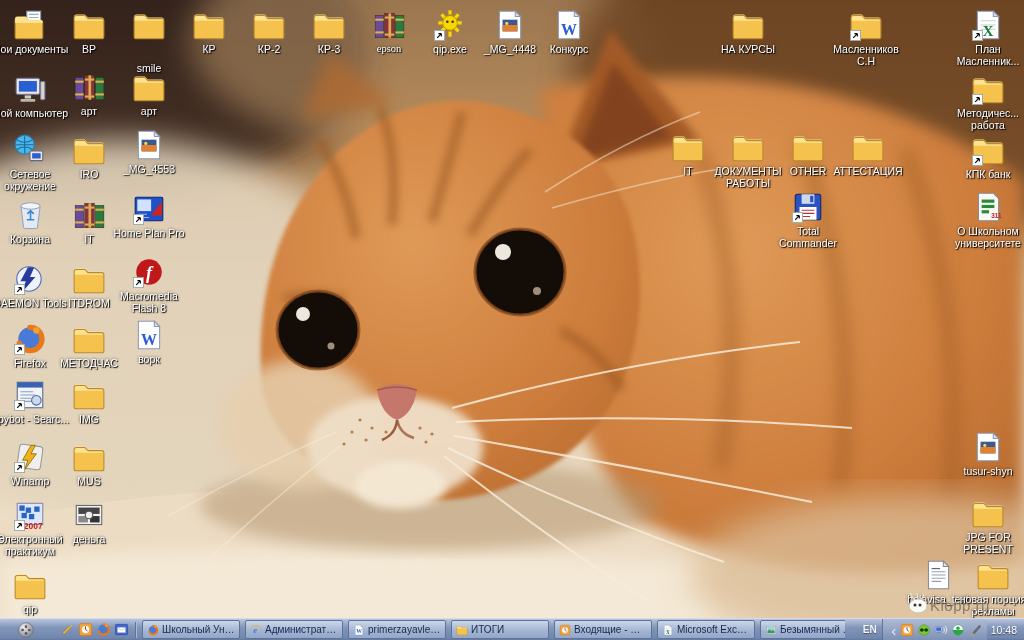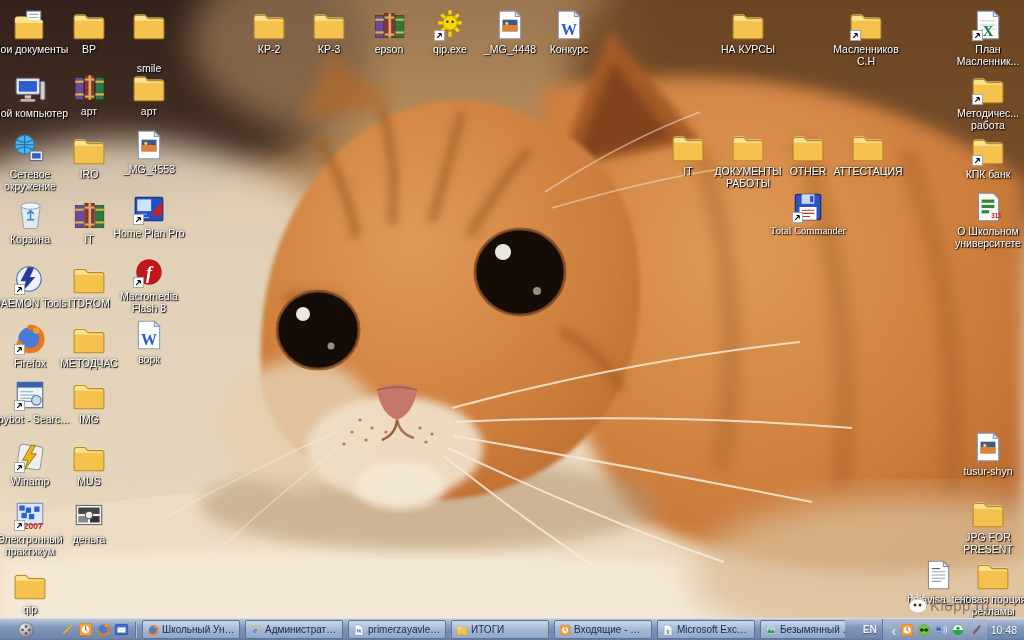--- a/index.html
+++ b/index.html
@@ -445,41 +445,51 @@
       <div class="icon" style="left: 149px; top: 318px;">
         <div class="img">
           <svg width="34" height="34" viewBox="0 0 32 32">
             <path d="M6 3h15l5 5v21H6z" fill="#fff" stroke="#8a9ab8"></path>
             <path d="M21 3v5h5z" fill="#d8e0ec" stroke="#8a9ab8"></path>
             <text x="16" y="25" font-size="15" font-weight="bold" text-anchor="middle" fill="#2a5ad4" font-family="Liberation Serif,serif">W</text>
           </svg>
         </div>
         <div class="lbl">ворк</div>
       </div>
+      <div class="icon" style="left: 209px; top: 8px;">
+        <div class="img">
+          <svg width="34" height="34" viewBox="0 0 32 32">
+            <path d="M2 9c0-1 .8-2 2-2h8l3 3h13c1 0 2 1 2 2v15c0 1-1 2-2 2H4c-1 0-2-1-2-2z" fill="#f5c24d"></path>
+            <path d="M2 12h28v-1c0-1-1-2-2-2H15l-3-3H4c-1.2 0-2 1-2 2z" fill="#fde28f"></path>
+            <path d="M2 9c0-1 .8-2 2-2h8l3 3h13c1 0 2 1 2 2v15c0 1-1 2-2 2H4c-1 0-2-1-2-2z" fill="none" stroke="#b98a2c"></path>
+          </svg>
+        </div>
+        <div class="lbl">КР</div>
+      </div>
       <div class="icon" style="left: 269px; top: 8px;">
         <div class="img">
           <svg width="34" height="34" viewBox="0 0 32 32">
             <path d="M2 9c0-1 .8-2 2-2h8l3 3h13c1 0 2 1 2 2v15c0 1-1 2-2 2H4c-1 0-2-1-2-2z" fill="#f5c24d"></path>
             <path d="M2 12h28v-1c0-1-1-2-2-2H15l-3-3H4c-1.2 0-2 1-2 2z" fill="#fde28f"></path>
             <path d="M2 9c0-1 .8-2 2-2h8l3 3h13c1 0 2 1 2 2v15c0 1-1 2-2 2H4c-1 0-2-1-2-2z" fill="none" stroke="#b98a2c"></path>
           </svg>
         </div>
         <div class="lbl">КР-2</div>
       </div>
       <div class="icon" style="left: 329px; top: 8px;">
         <div class="img">
           <svg width="34" height="34" viewBox="0 0 32 32">
             <path d="M2 9c0-1 .8-2 2-2h8l3 3h13c1 0 2 1 2 2v15c0 1-1 2-2 2H4c-1 0-2-1-2-2z" fill="#f5c24d"></path>
             <path d="M2 12h28v-1c0-1-1-2-2-2H15l-3-3H4c-1.2 0-2 1-2 2z" fill="#fde28f"></path>
             <path d="M2 9c0-1 .8-2 2-2h8l3 3h13c1 0 2 1 2 2v15c0 1-1 2-2 2H4c-1 0-2-1-2-2z" fill="none" stroke="#b98a2c"></path>
           </svg>
         </div>
         <div class="lbl">КР-3</div>
       </div>
-      <div class="icon" style="left: 389px; top: 8px;">
+      <div class="icon" style="left: 389px; top: 8px; font-family: Liberation Serif, serif;">
         <div class="img">
           <svg width="34" height="34" viewBox="0 0 32 32">
             <g stroke="#3a2a10" stroke-width=".5">
               <rect x="3" y="7" width="8" height="21" fill="#6a4a9a"></rect>
               <rect x="12" y="5" width="9" height="23" fill="#8a3040"></rect>
               <rect x="22" y="7" width="8" height="21" fill="#2a7a40"></rect>
             </g>
             <rect x="15.5" y="5" width="2.5" height="23" fill="#d8b050"></rect>
             <g fill="#d8b050">
               <rect x="3" y="10" width="8" height="2"></rect>
@@ -632,21 +642,21 @@
             <path d="M2 12h28v-1c0-1-1-2-2-2H15l-3-3H4c-1.2 0-2 1-2 2z" fill="#fde28f"></path>
             <path d="M2 9c0-1 .8-2 2-2h8l3 3h13c1 0 2 1 2 2v15c0 1-1 2-2 2H4c-1 0-2-1-2-2z" fill="none" stroke="#b98a2c"></path>
           </svg>
           <svg class="sc" viewBox="0 0 12 12">
             <rect x=".5" y=".5" width="11" height="11" fill="#fff" stroke="#9aa"></rect>
             <path d="M3.5 8.5L8 4M8 4H4.8M8 4v3.2" stroke="#000" stroke-width="1.2" fill="none"></path>
           </svg>
         </div>
         <div class="lbl">КПК банк</div>
       </div>
-      <div class="icon" style="left: 808px; top: 190px; font-family: Liberation Serif, serif;">
+      <div class="icon" style="left: 808px; top: 190px;">
         <div class="img">
           <svg width="34" height="34" viewBox="0 0 32 32">
             <rect x="4" y="4" width="24" height="24" rx="2" fill="#2a52c0" stroke="#13266a"></rect>
             <rect x="10" y="4" width="12" height="9" fill="#cfd8ea"></rect>
             <rect x="18" y="5.5" width="3" height="6" fill="#2a52c0"></rect>
             <rect x="8" y="16" width="16" height="12" fill="#fff"></rect>
             <path d="M10 19h12M10 22h12M10 25h8" stroke="#c03030"></path>
           </svg>
           <svg class="sc" viewBox="0 0 12 12">
             <rect x=".5" y=".5" width="11" height="11" fill="#fff" stroke="#9aa"></rect>

